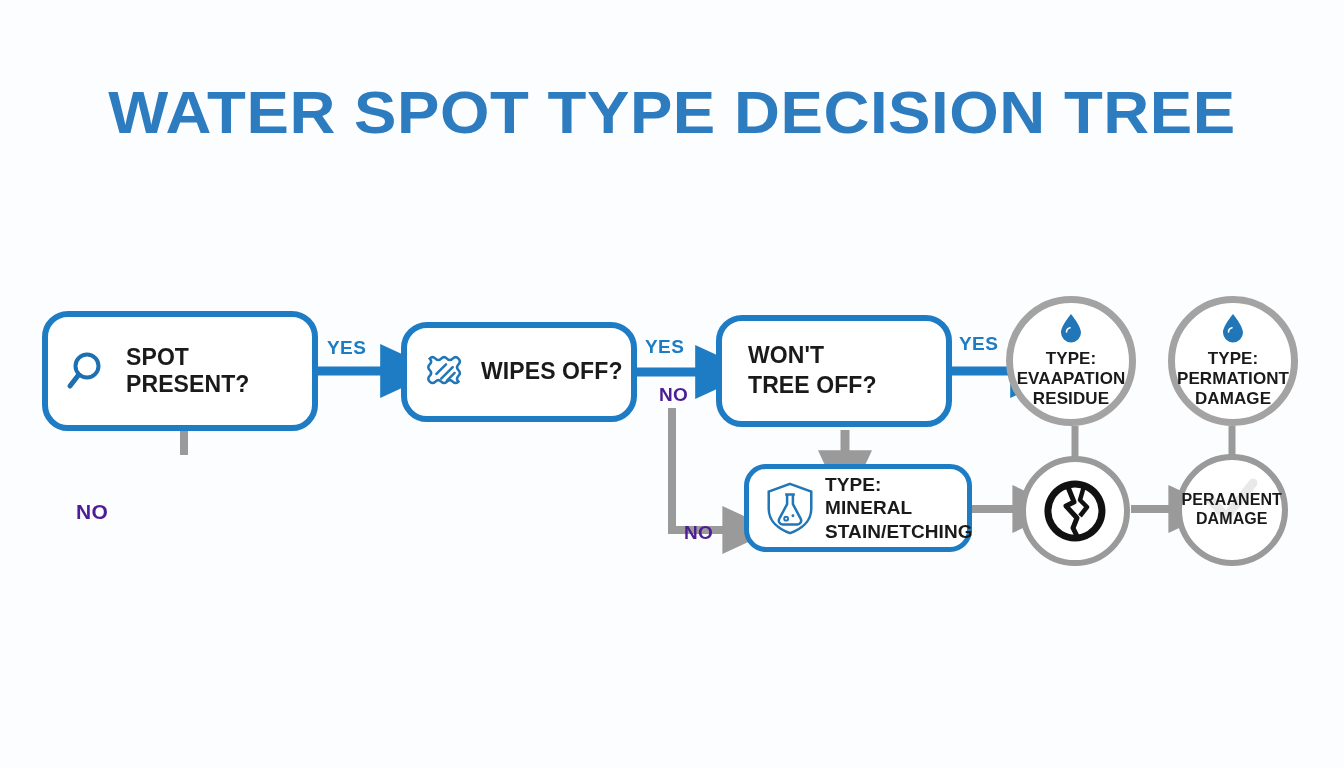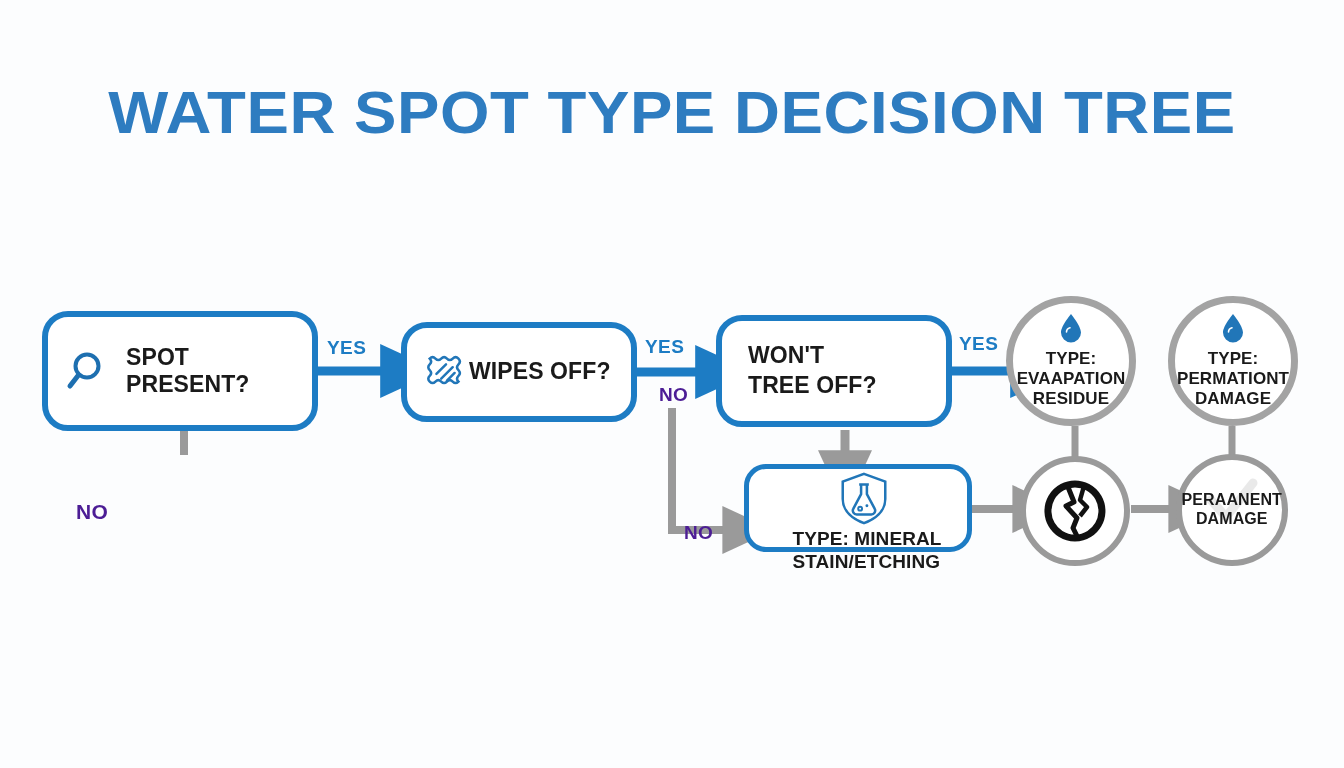--- a/index.html
+++ b/index.html
@@ -70,32 +70,31 @@
   
   #box-spot {
     left: 42px; top: 311px; width: 276px; height: 120px;
     padding-left: 18px;
   }
   #box-spot .nlabel { margin-left: 12px; }
   #box-wipes {
     left: 401px; top: 322px; width: 236px; height: 100px;
     padding-left: 16px;
   }
-  #box-wipes .nlabel { margin-left: 0; }
+  #box-wipes .nlabel { margin-left: 12px; }
   #box-wont {
     left: 716px; top: 315px; width: 236px; height: 112px;
     padding-left: 26px;
   }
   #box-wont .nlabel { line-height: 1.3; }
   #box-mineral {
     left: 744px; top: 464px; width: 228px; height: 88px;
     border-radius: 22px;
     border-width: 5px;
     padding-left: 12px;
-    flex-direction: column;
   }
   #box-mineral .nlabel { font-size: 19px; margin-left: 6px; line-height: 1.22; }
 
   
   .node-circle {
     position: absolute;
     box-sizing: border-box;
     border-radius: 50%;
     background: #ffffff;
     display: flex;

